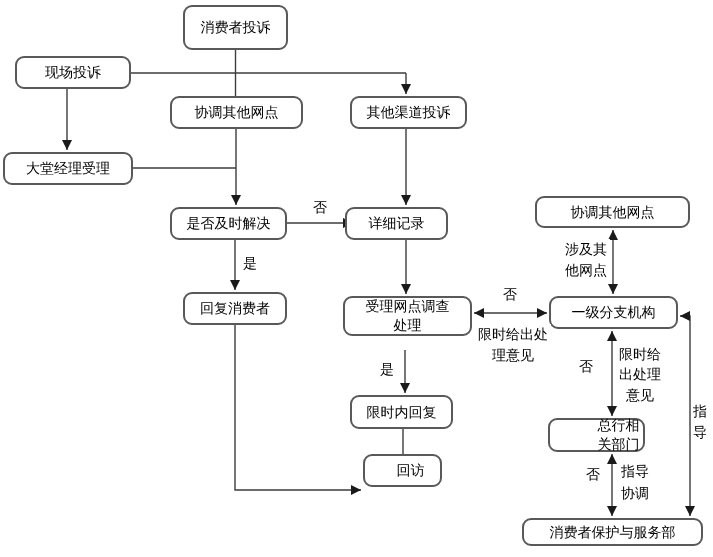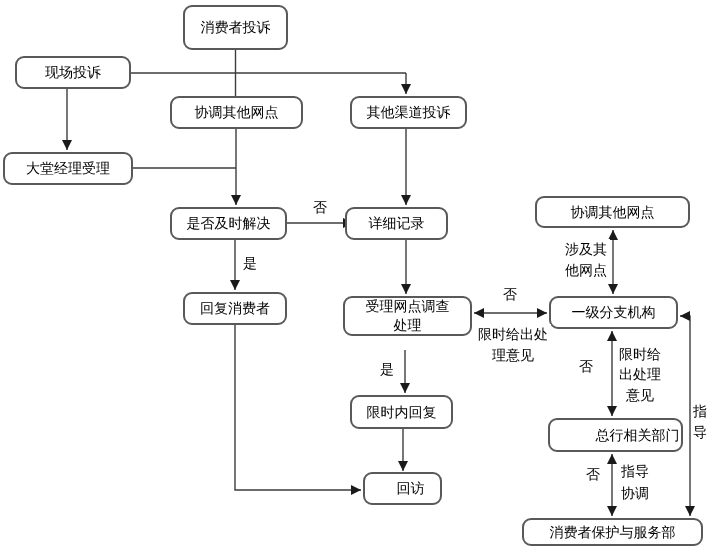--- a/index.html
+++ b/index.html
@@ -72,24 +72,24 @@
   <div class="node" style="left:183px;top:5px;width:105px;height:45px;">消费者投诉</div>
   <div class="node" style="left:15px;top:56px;width:116px;height:33px;">现场投诉</div>
   <div class="node" style="left:170px;top:96px;width:133px;height:33px;">协调其他网点</div>
   <div class="node" style="left:350px;top:96px;width:117px;height:33px;">其他渠道投诉</div>
   <div class="node" style="left:3px;top:152px;width:130px;height:33px;">大堂经理受理</div>
   <div class="node" style="left:170px;top:207px;width:117px;height:33px;">是否及时解决</div>
   <div class="node" style="left:345px;top:207px;width:103px;height:33px;">详细记录</div>
   <div class="node" style="left:183px;top:292px;width:104px;height:33px;">回复消费者</div>
   <div class="node" style="left:343px;top:296px;width:129px;height:40px;padding:16px 17px;">受理网点调查处理</div>
   <div class="node" style="left:350px;top:395px;width:103px;height:34px;">限时内回复</div>
-  <div class="node" style="left:363px;top:472px;width:79px;height:33px;padding-left:16px;">回访</div>
+  <div class="node" style="left:363px;top:454px;width:79px;height:33px;padding-left:16px;">回访</div>
   <div class="node" style="left:535px;top:196px;width:155px;height:32px;">协调其他网点</div>
   <div class="node" style="left:549px;top:296px;width:129px;height:33px;">一级分支机构</div>
-  <div class="node" style="left:548px;top:418px;width:135px;height:34px;padding-left:44px;">总行相关部门</div>
+  <div class="node" style="left:548px;top:418px;width:97px;height:34px;padding-left:44px;">总行相关部门</div>
   <div class="node" style="left:522px;top:518px;width:181px;height:28px;">消费者保护与服务部</div>
 
   <div class="elabel" style="left:310px;top:199px;width:20px;">否</div>
   <div class="elabel" style="left:240px;top:255px;width:20px;">是</div>
   <div class="elabel" style="left:377px;top:361px;width:20px;">是</div>
   <div class="elabel" style="left:500px;top:286px;width:20px;">否</div>
   <div class="elabel" style="left:475px;top:324px;width:76px;line-height:1.5;">限时给出处理意见</div>
   <div class="elabel" style="left:562px;top:239px;width:48px;line-height:1.5;">涉及其他网点</div>
   <div class="elabel" style="left:576px;top:358px;width:20px;">否</div>
   <div class="elabel" style="left:616px;top:344px;width:48px;line-height:1.45;">限时给出处理意见</div>

